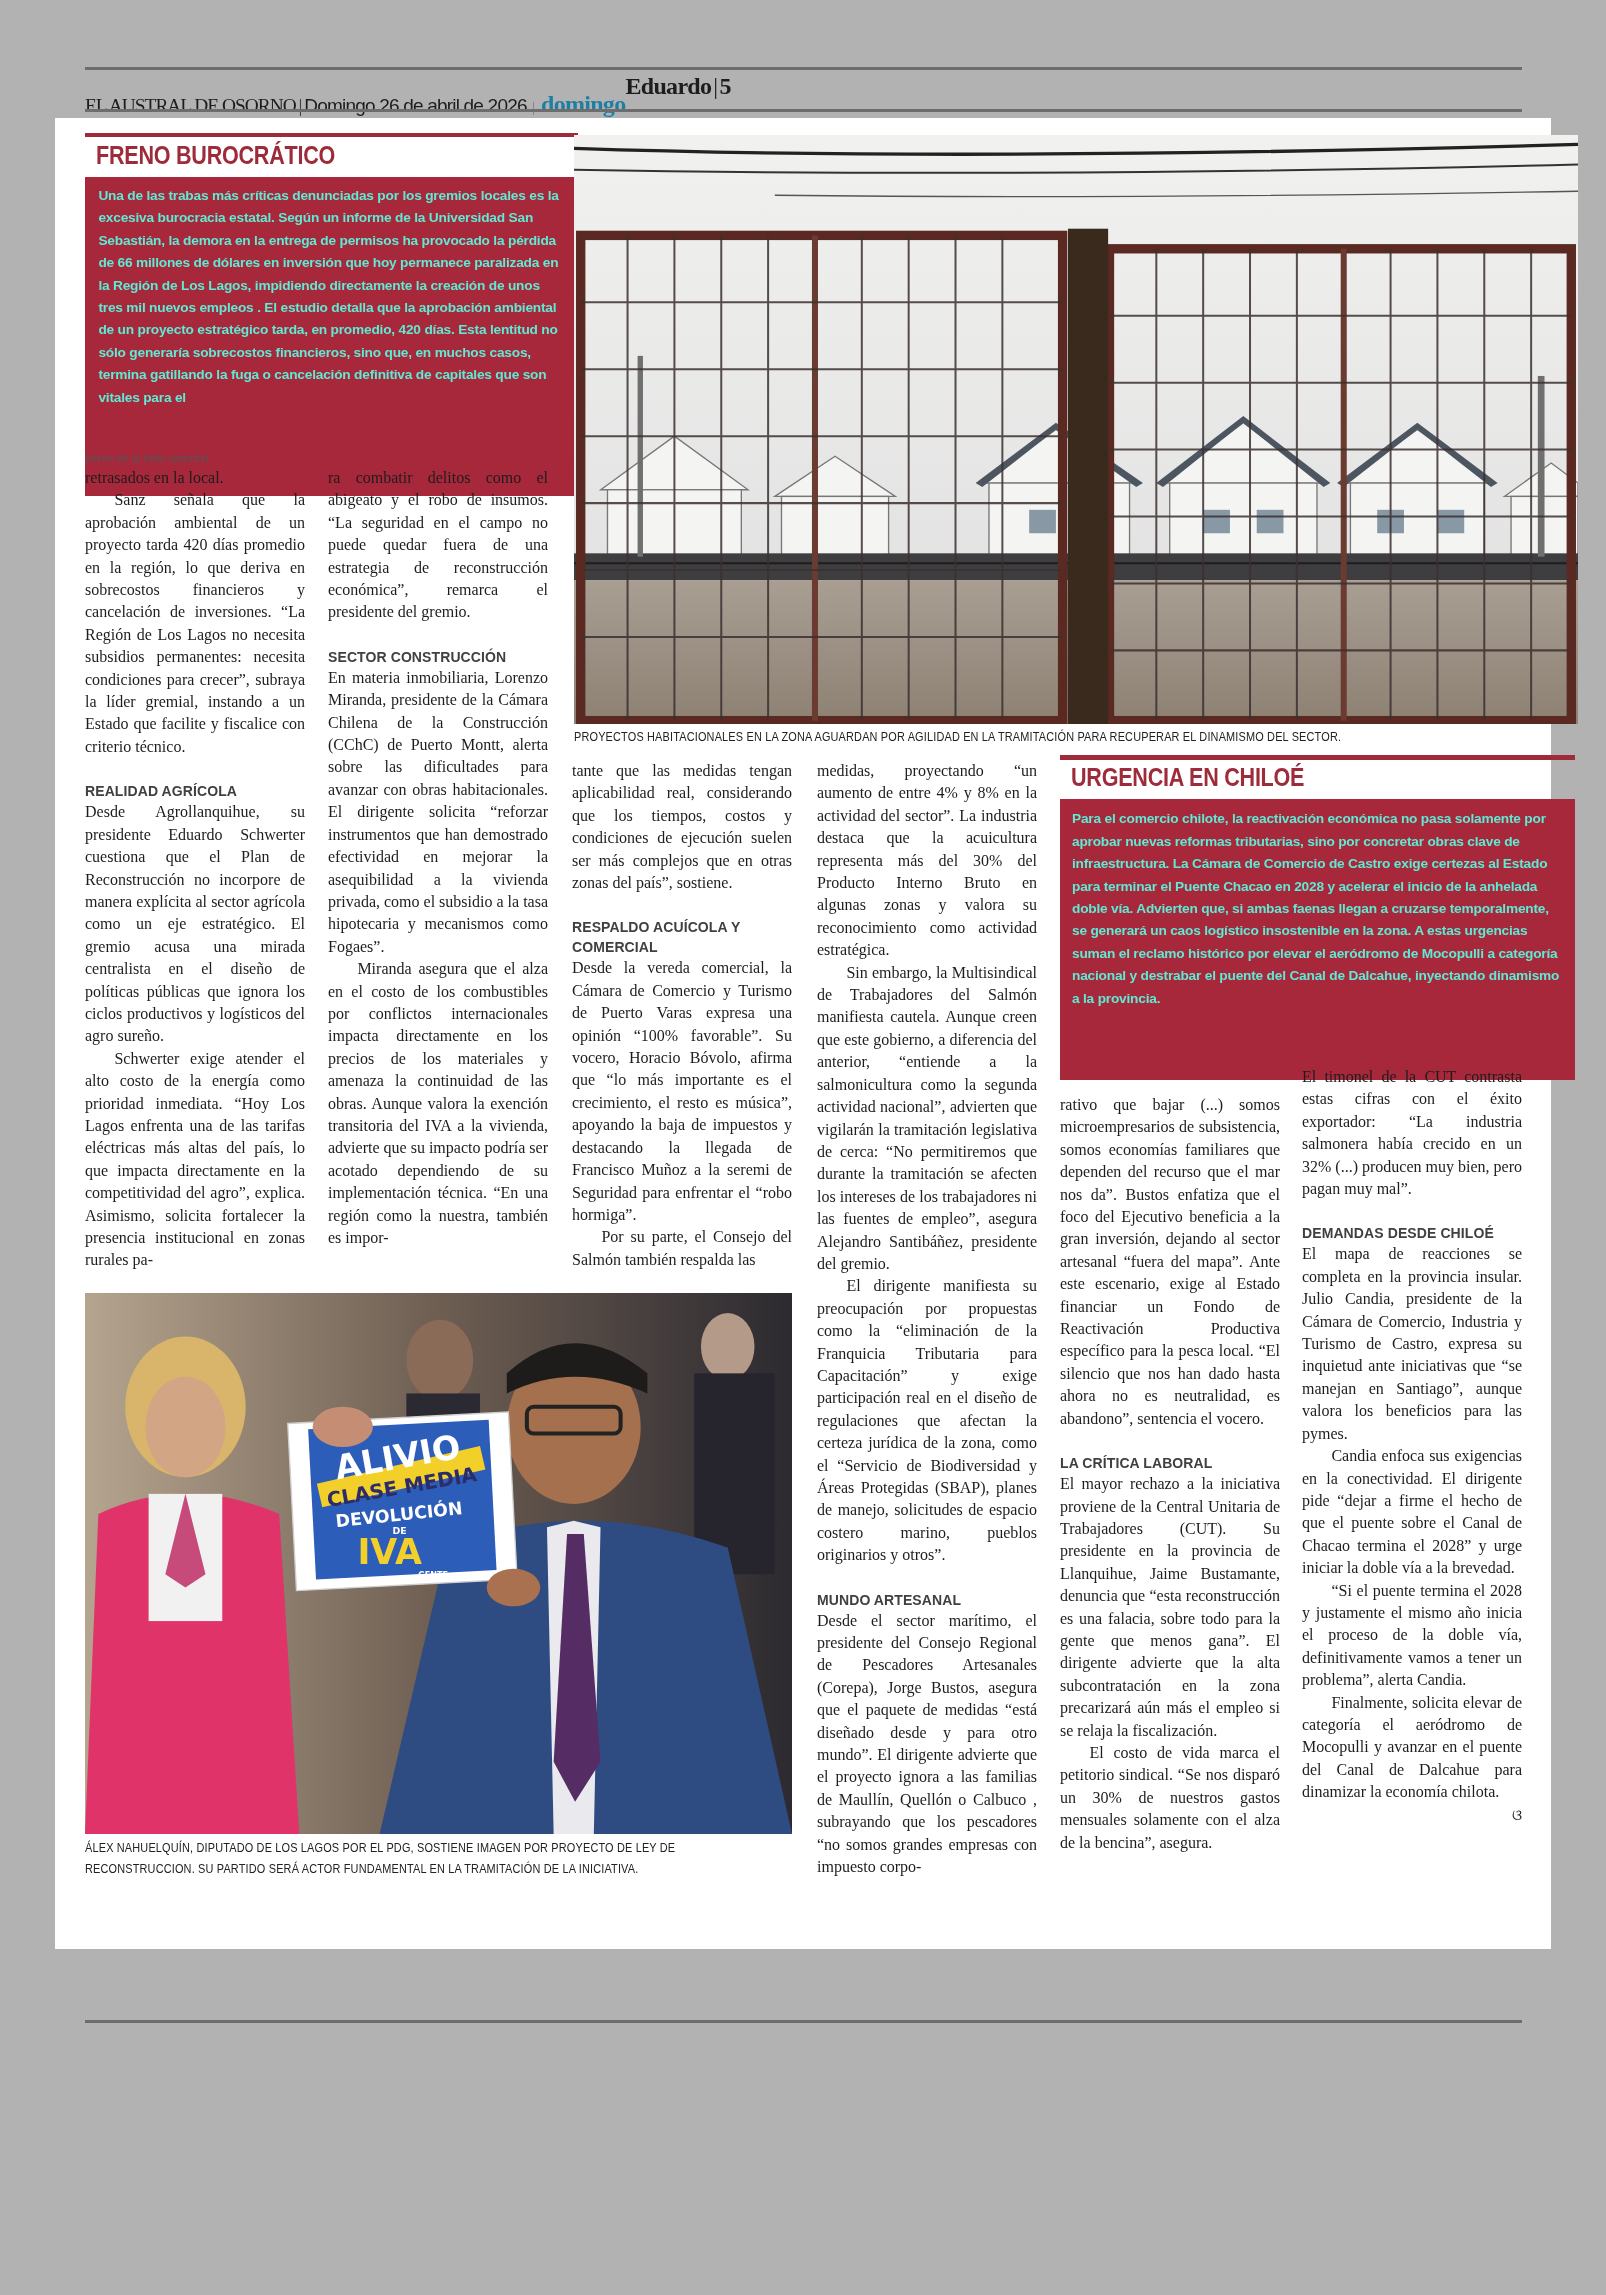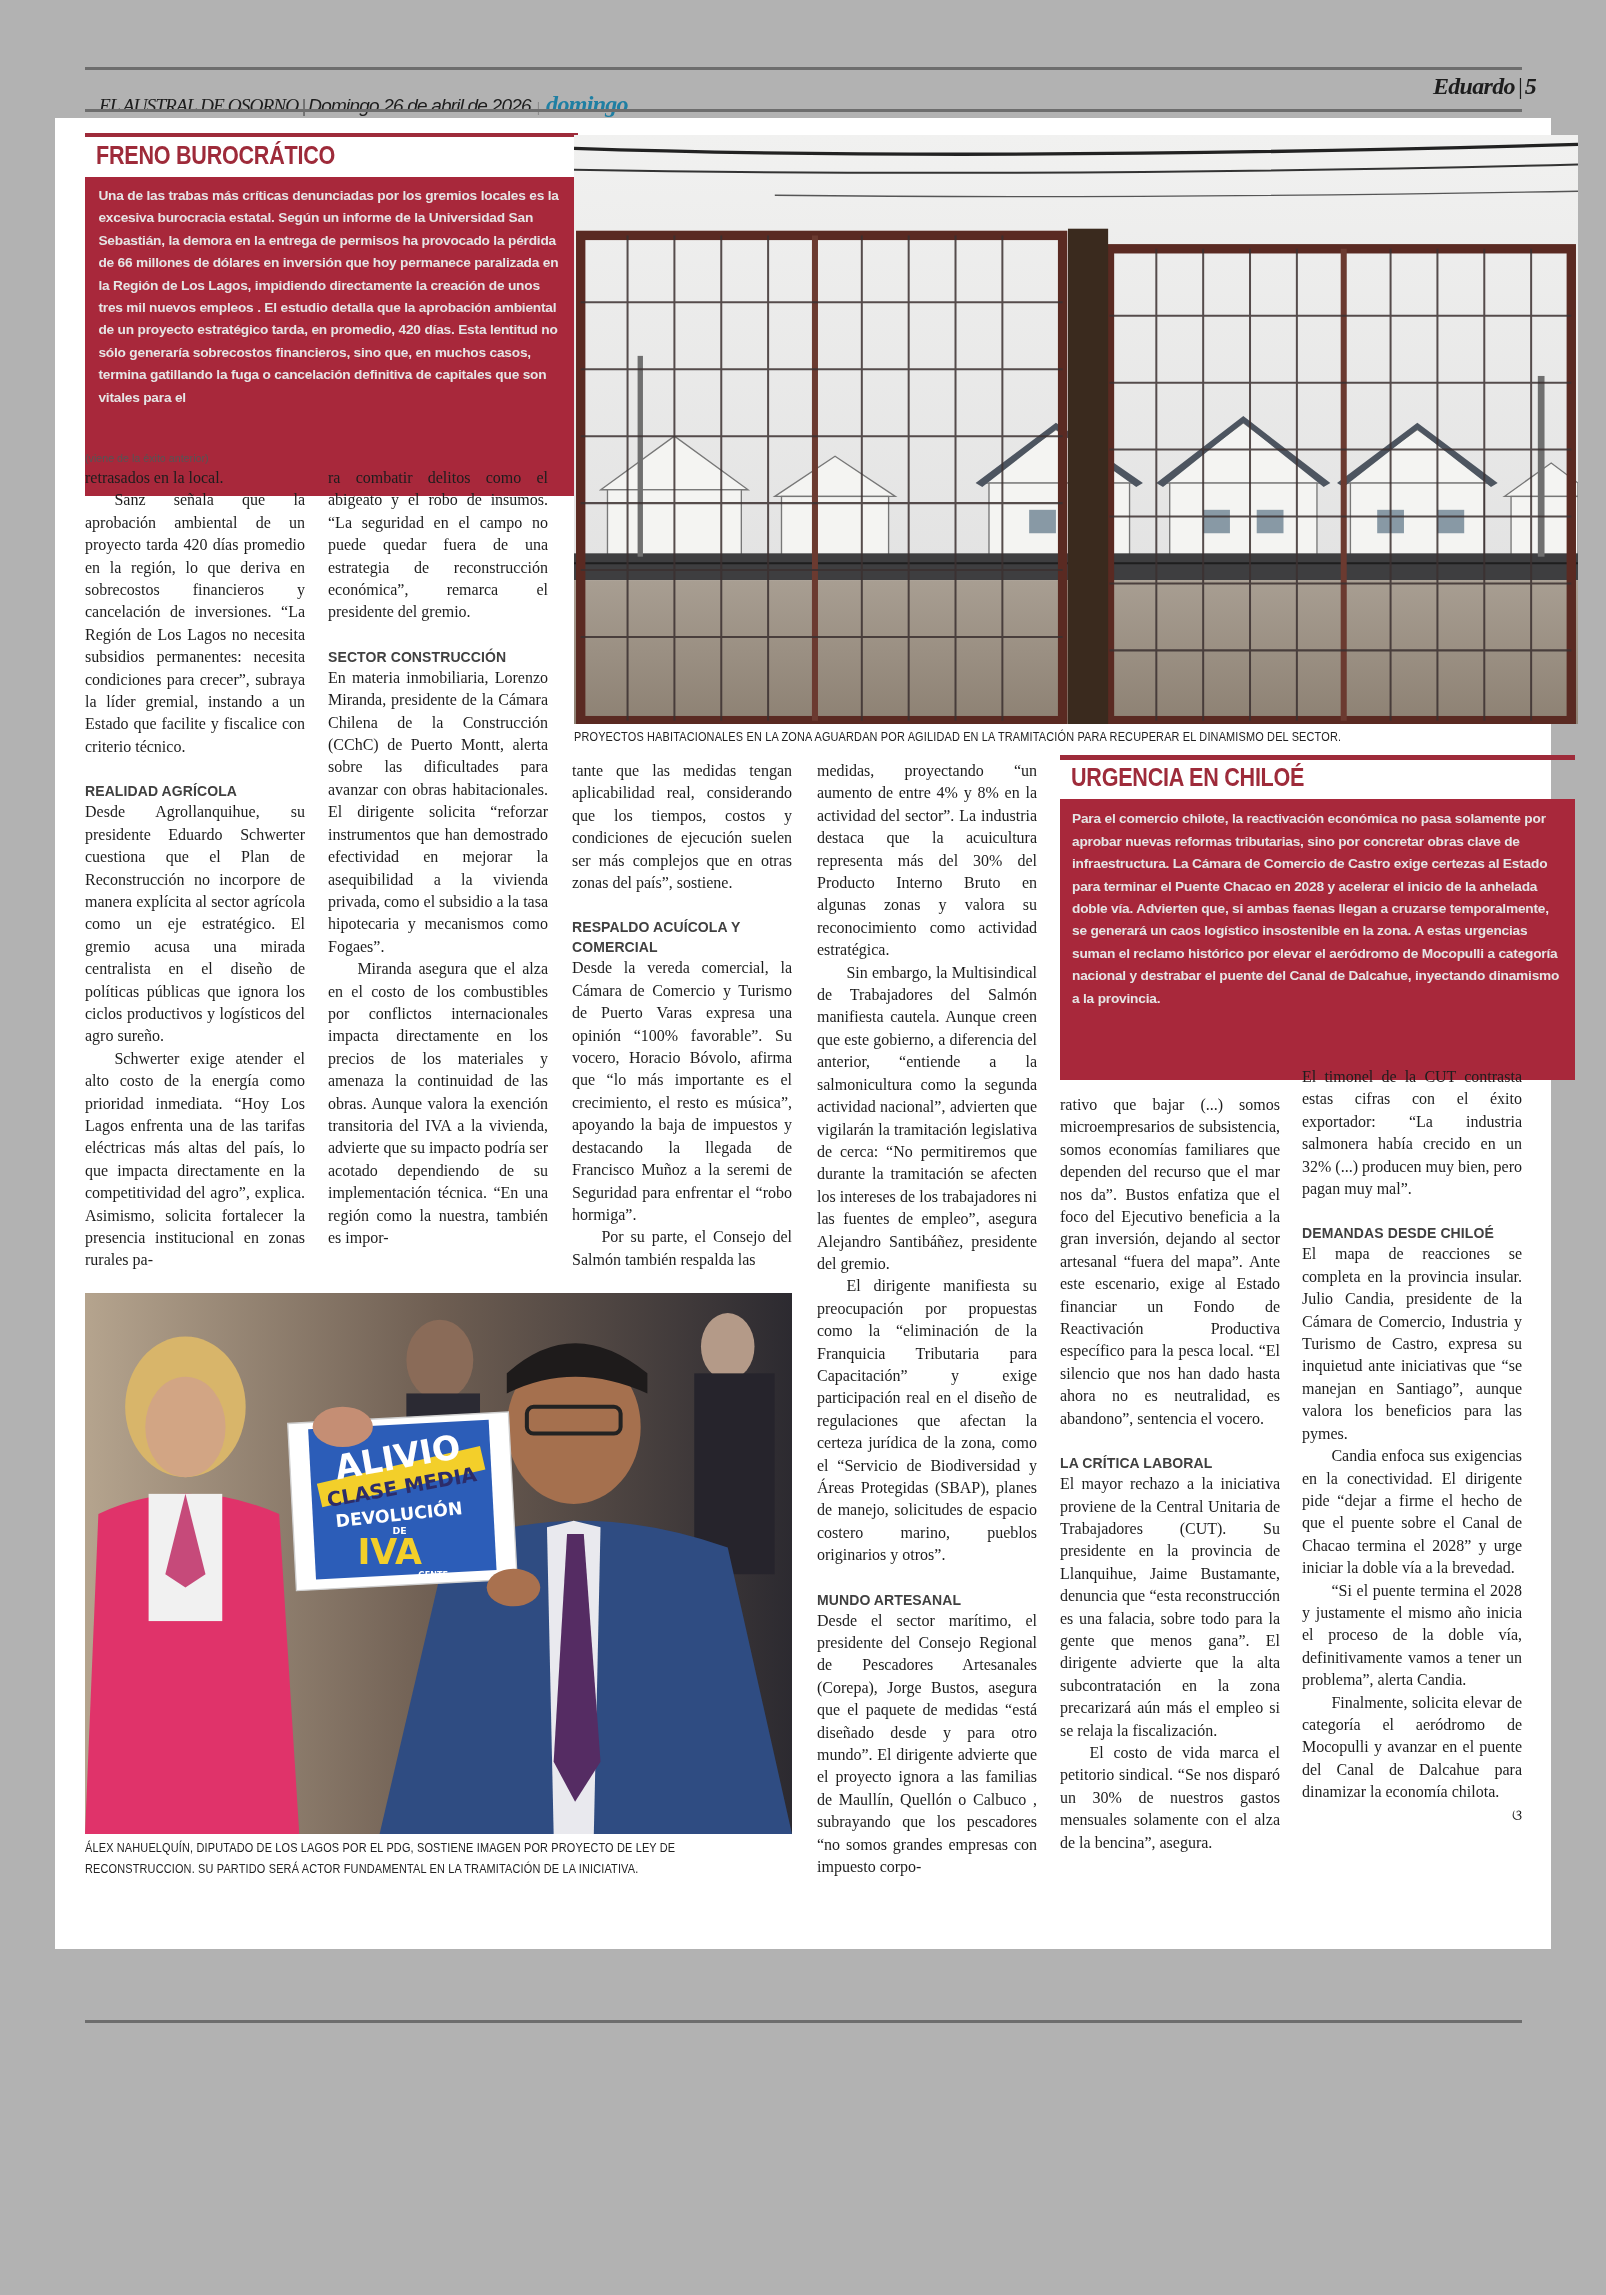--- a/index.html
+++ b/index.html
@@ -1,32 +1,32 @@
 <!DOCTYPE html>
 <html style="font-size:10.7px"><head>
 <meta charset="utf-8">
 <style>
   html, body { margin:0; padding:0; }
   body { width:1606px; height:2295px; background:#b2b2b2; position:relative; overflow:hidden; font-family:"Liberation Serif", serif; color:#1d1d1d; }
   .hdr-rule { position:absolute; left:85px; width:1437px; height:2.7px; background:#6d6d6d; }
-  .hdr { position:absolute; left:99px; top:66px; width:1437px; height:33px; display:flex; align-items:center; justify-content:space-between;font-style:italic; }
+  .hdr { position:absolute; left:85px; top:66px; width:1437px; height:33px; display:flex; align-items:center; justify-content:flex-start; }
   .hdr-left { font-family:"Liberation Serif", serif; font-size:19.4px; color:#1d1d1d; letter-spacing:-0.7px; display:flex; align-items:baseline; }
   .hdr-left .sep { margin:0 2.7px; color:#333; }
   .hdr-left .pub { letter-spacing:-1px; }
   .hdr-left .date { font-family:"Liberation Sans", sans-serif; font-size:19px; letter-spacing:-0.8px; }
   .hdr-left .domingo { font-family:"Liberation Serif", serif; font-weight:bold; color:#1f7fa3; font-size:24px; margin-left:4px; letter-spacing:-0.7px;margin-top:36px; }
   .hdr-right { font-family:"Liberation Serif", serif; font-weight:bold; font-size:24px; letter-spacing:-0.7px; }
   .hdr-right .pg-sep { font-weight:normal; margin:0 2px; }
 
   .sheet { position:absolute; left:55px; top:118px; width:1496px; height:1831px; background:#fff; }
 
   .abs { position:absolute; }
   .box-rule { height:4.7px; background:#9e2b3a; }
   .box-title { font-family:"Liberation Sans", sans-serif; font-weight:bold; color:#9e2b3a; font-size:25.4px; letter-spacing:-0.3px; transform:scaleX(0.85); transform-origin:left; white-space:nowrap; }
-  .box-body { background:#a8283b; color:#e5e5e5; font-family:"Liberation Sans", sans-serif; font-weight:bold; font-size:13.7px; line-height:22.4px; padding:8px 13.4px 8px 13.4px; box-sizing:border-box; letter-spacing:-0.2px; }
+  .box-body { background:#a8283b; color:#5eead4; font-family:"Liberation Sans", sans-serif; font-weight:bold; font-size:13.7px; line-height:22.4px; padding:8px 13.4px 8px 13.4px; box-sizing:border-box; letter-spacing:-0.2px; }
 
   .col { position:absolute; width:220px; font-size:16px; line-height:22.4px; text-align:justify; hyphens:manual; }
   .col p { margin:0; text-indent:0; }
   .col p.ind { text-indent:29.4px; }
   .col .kicker { font-family:"Liberation Sans", sans-serif; font-weight:bold; color:#404040; font-size:14px; line-height:20px; margin-top:23px; letter-spacing:0.1px; text-align:left; }
   .viene { font-family:"Liberation Sans", sans-serif; font-size:10.7px; color:#555; line-height:14.7px; }
 
   .photo { position:absolute; overflow:hidden; }
   .caption { position:absolute; font-family:"Liberation Sans", sans-serif; font-size:12.7px; line-height:23px; color:#222; letter-spacing:0.2px; text-transform:uppercase; transform:scaleX(0.86); transform-origin:left; white-space:nowrap; }
   .endmark { font-family:"DejaVu Serif", serif; font-size:14.7px; float:right; }

